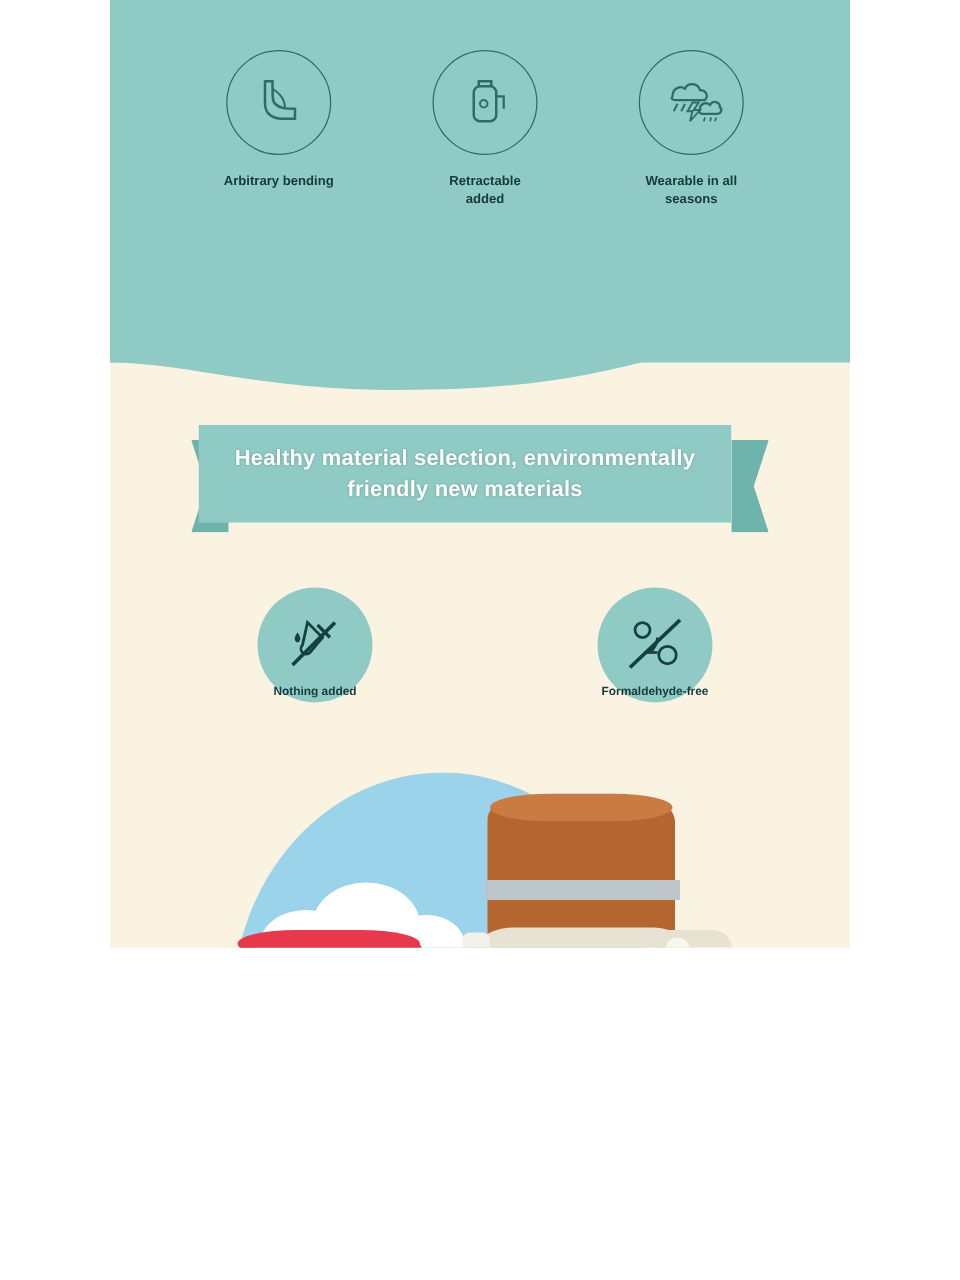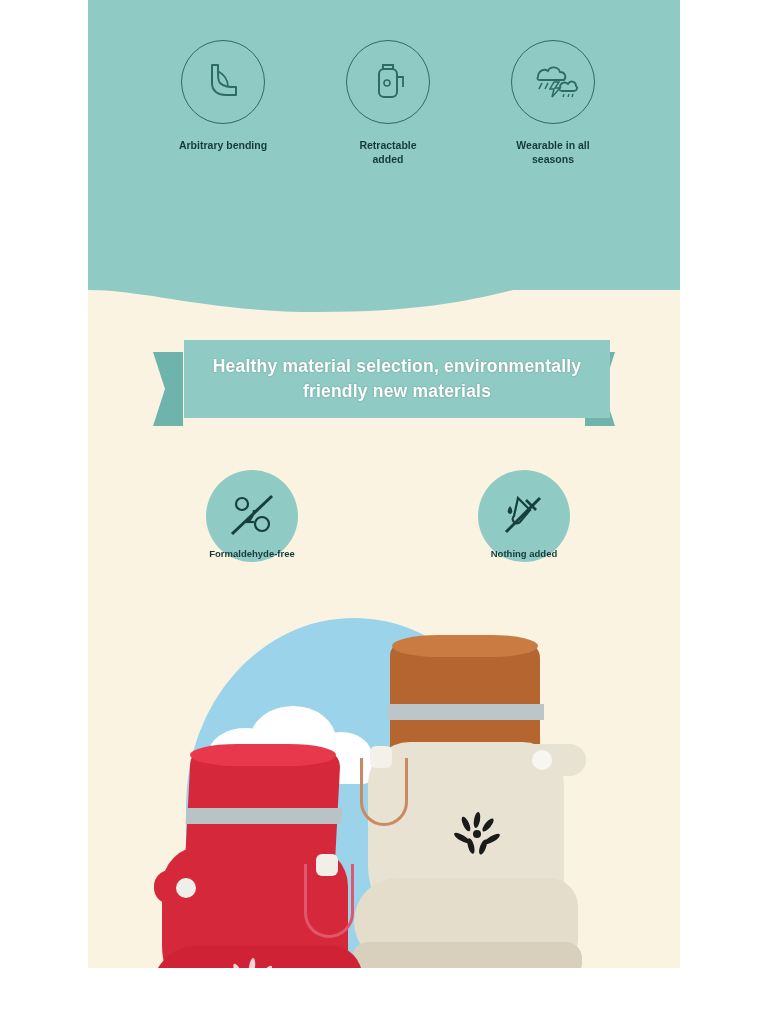--- a/index.html
+++ b/index.html
@@ -6,21 +6,21 @@
   html, body {
     width: 768px;
     height: 1024px;
     background: #ffffff;
     font-family: "Liberation Sans", sans-serif;
     overflow: hidden;
   }
   .page {
     position: relative;
     width: 768px;
-    height: 968px;
+    height: 758px;
     background: #ffffff;
     overflow: hidden;
   }
   
   .content {
     position: absolute;
     left: 88px;
     top: 0;
     width: 592px;
     height: 1024px;
@@ -88,21 +88,21 @@
   .ribbon-tail-l, .ribbon-tail-r {
     position: absolute;
     width: 30px; height: 74px;
     background: #6eb4ad;
     top: 12px;
   }
   .ribbon-tail-l { left: 0; clip-path: polygon(0 0, 100% 0, 100% 100%, 0 100%, 12px 50%); }
   .ribbon-tail-r { right: 0; clip-path: polygon(0 0, 100% 0, calc(100% - 12px) 50%, 100% 100%, 0 100%); }
   .ribbon-main {
     position: absolute;
-    left: 31px; top: 0;
+    left: 6px; top: 0;
     width: 426px; height: 78px;
     background: #8fcbc4;
     display: flex; align-items: center; justify-content: center;
   }
   .ribbon-text {
     font-size: 17.5px;
     font-weight: bold;
     color: #ffffff;
     text-align: center;
     line-height: 1.45;
@@ -337,40 +337,40 @@
       <div class="ribbon-main">
         <div class="ribbon-text">Healthy material selection, environmentally friendly new materials</div>
       </div>
     </div>
 
     <div class="health-row">
 
       <div class="health-item">
         <div class="circle-fill">
           <svg width="56" height="56" viewBox="0 0 56 56">
+            <path d="M22 10 L34 22 L24 34 C20 38 14 32 18 28 Z" fill="none" stroke="#16403d" stroke-width="2.2"></path>
+            <path d="M30 12 L40 22" stroke="#16403d" stroke-width="2.6"></path>
+            <path d="M14 18 C11 22 11 25 14 26 C17 25 17 22 14 18 Z" fill="#16403d"></path>
+            <path d="M10 44 L44 10" stroke="#16403d" stroke-width="3"></path>
+          </svg>
+        </div>
+        <div class="health-label">Nothing added</div>
+      </div>
+
+      <div class="health-item">
+        <div class="circle-fill">
+          <svg width="56" height="56" viewBox="0 0 56 56">
             <circle cx="18" cy="16" r="6" fill="none" stroke="#16403d" stroke-width="2.2"></circle>
             <circle cx="38" cy="36" r="7" fill="none" stroke="#16403d" stroke-width="2.2"></circle>
             <path d="M24 34 C28 30 30 26 30 22" fill="none" stroke="#16403d" stroke-width="2.2"></path>
             <path d="M20 34 L30 34" stroke="#16403d" stroke-width="2.2"></path>
             <path d="M8 46 L48 8" stroke="#16403d" stroke-width="3"></path>
           </svg>
         </div>
         <div class="health-label">Formaldehyde-free</div>
-      </div>
-
-      <div class="health-item">
-        <div class="circle-fill">
-          <svg width="56" height="56" viewBox="0 0 56 56">
-            <path d="M22 10 L34 22 L24 34 C20 38 14 32 18 28 Z" fill="none" stroke="#16403d" stroke-width="2.2"></path>
-            <path d="M30 12 L40 22" stroke="#16403d" stroke-width="2.6"></path>
-            <path d="M14 18 C11 22 11 25 14 26 C17 25 17 22 14 18 Z" fill="#16403d"></path>
-            <path d="M10 44 L44 10" stroke="#16403d" stroke-width="3"></path>
-          </svg>
-        </div>
-        <div class="health-label">Nothing added</div>
       </div>
 
 
     </div>
 
 
     <div class="photo">
       <div class="blue-blob"></div>
       <div class="cloud">
         <div class="c1"></div>

